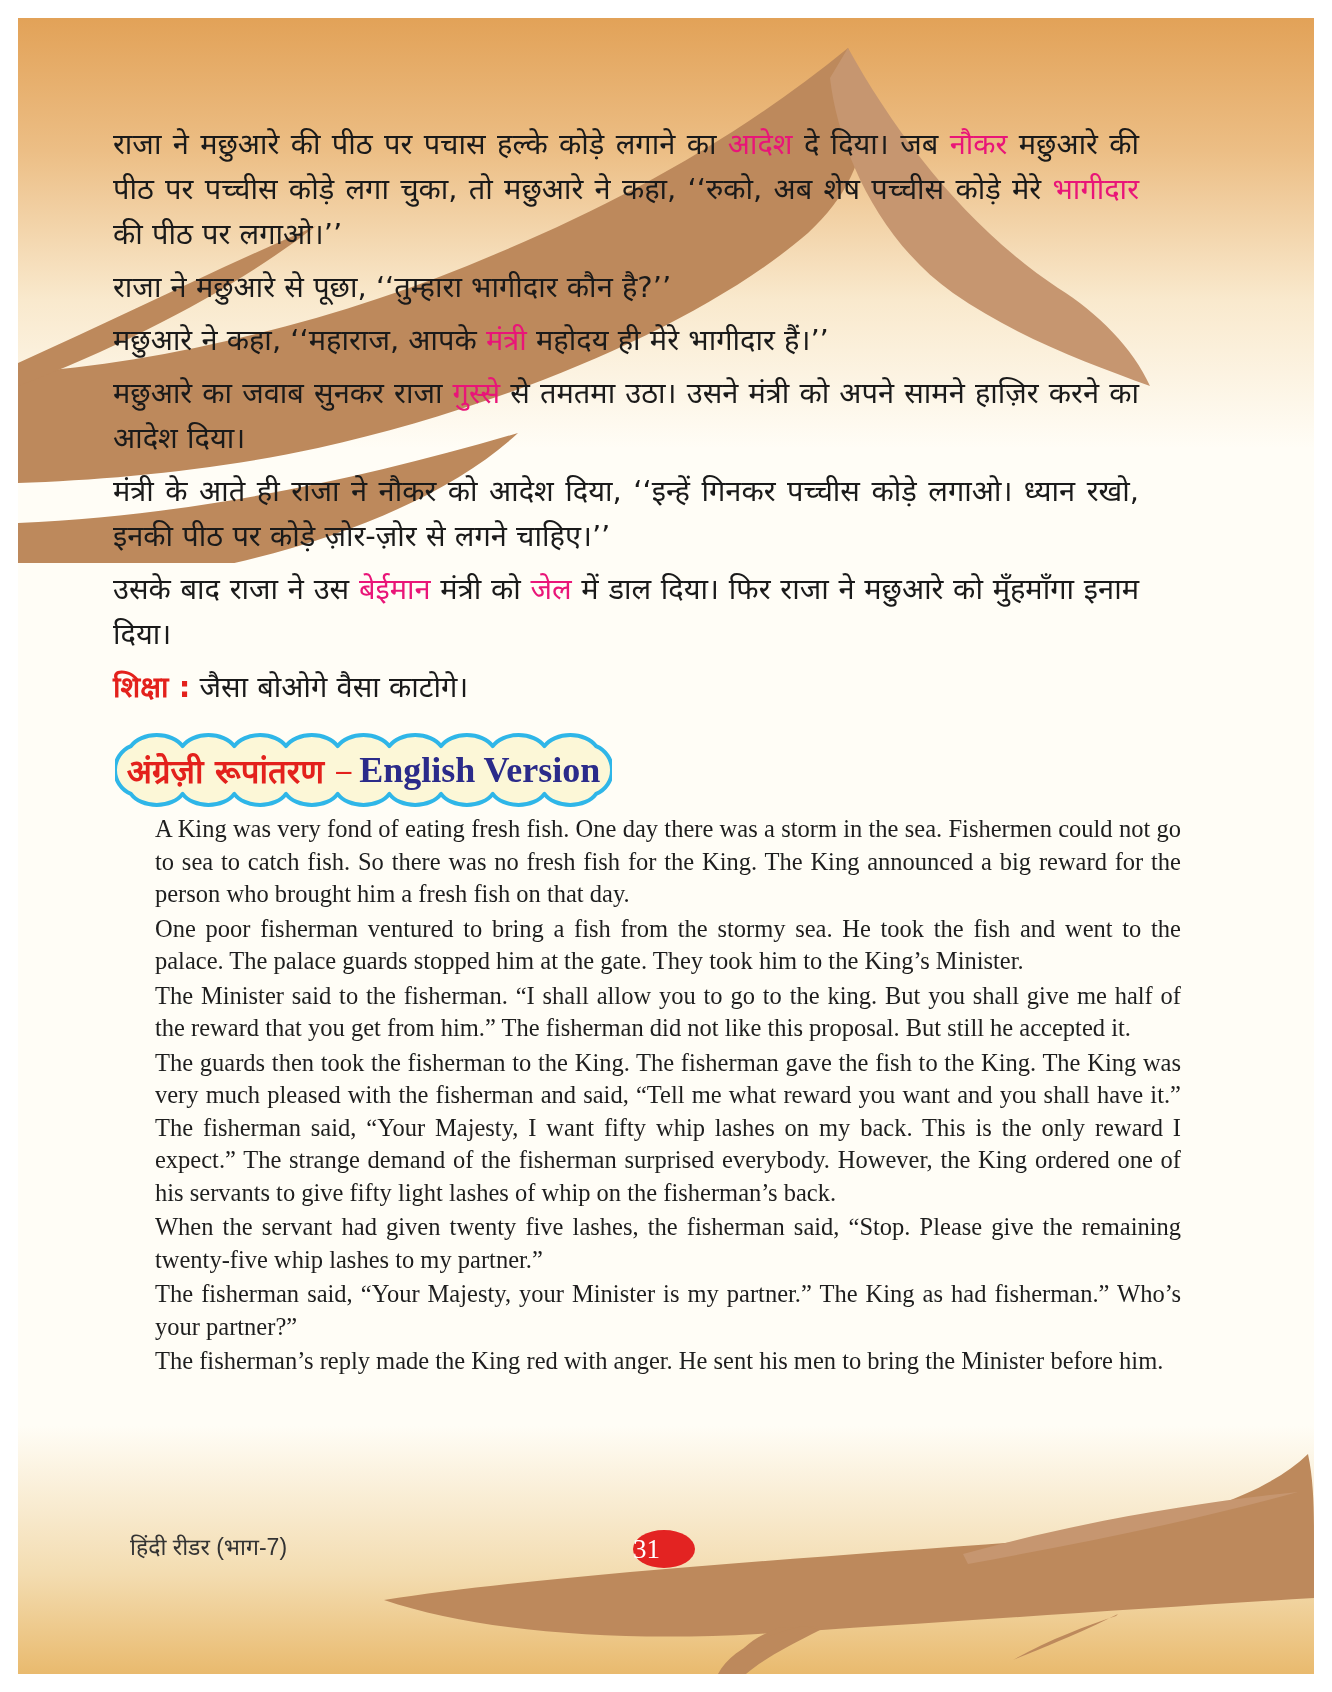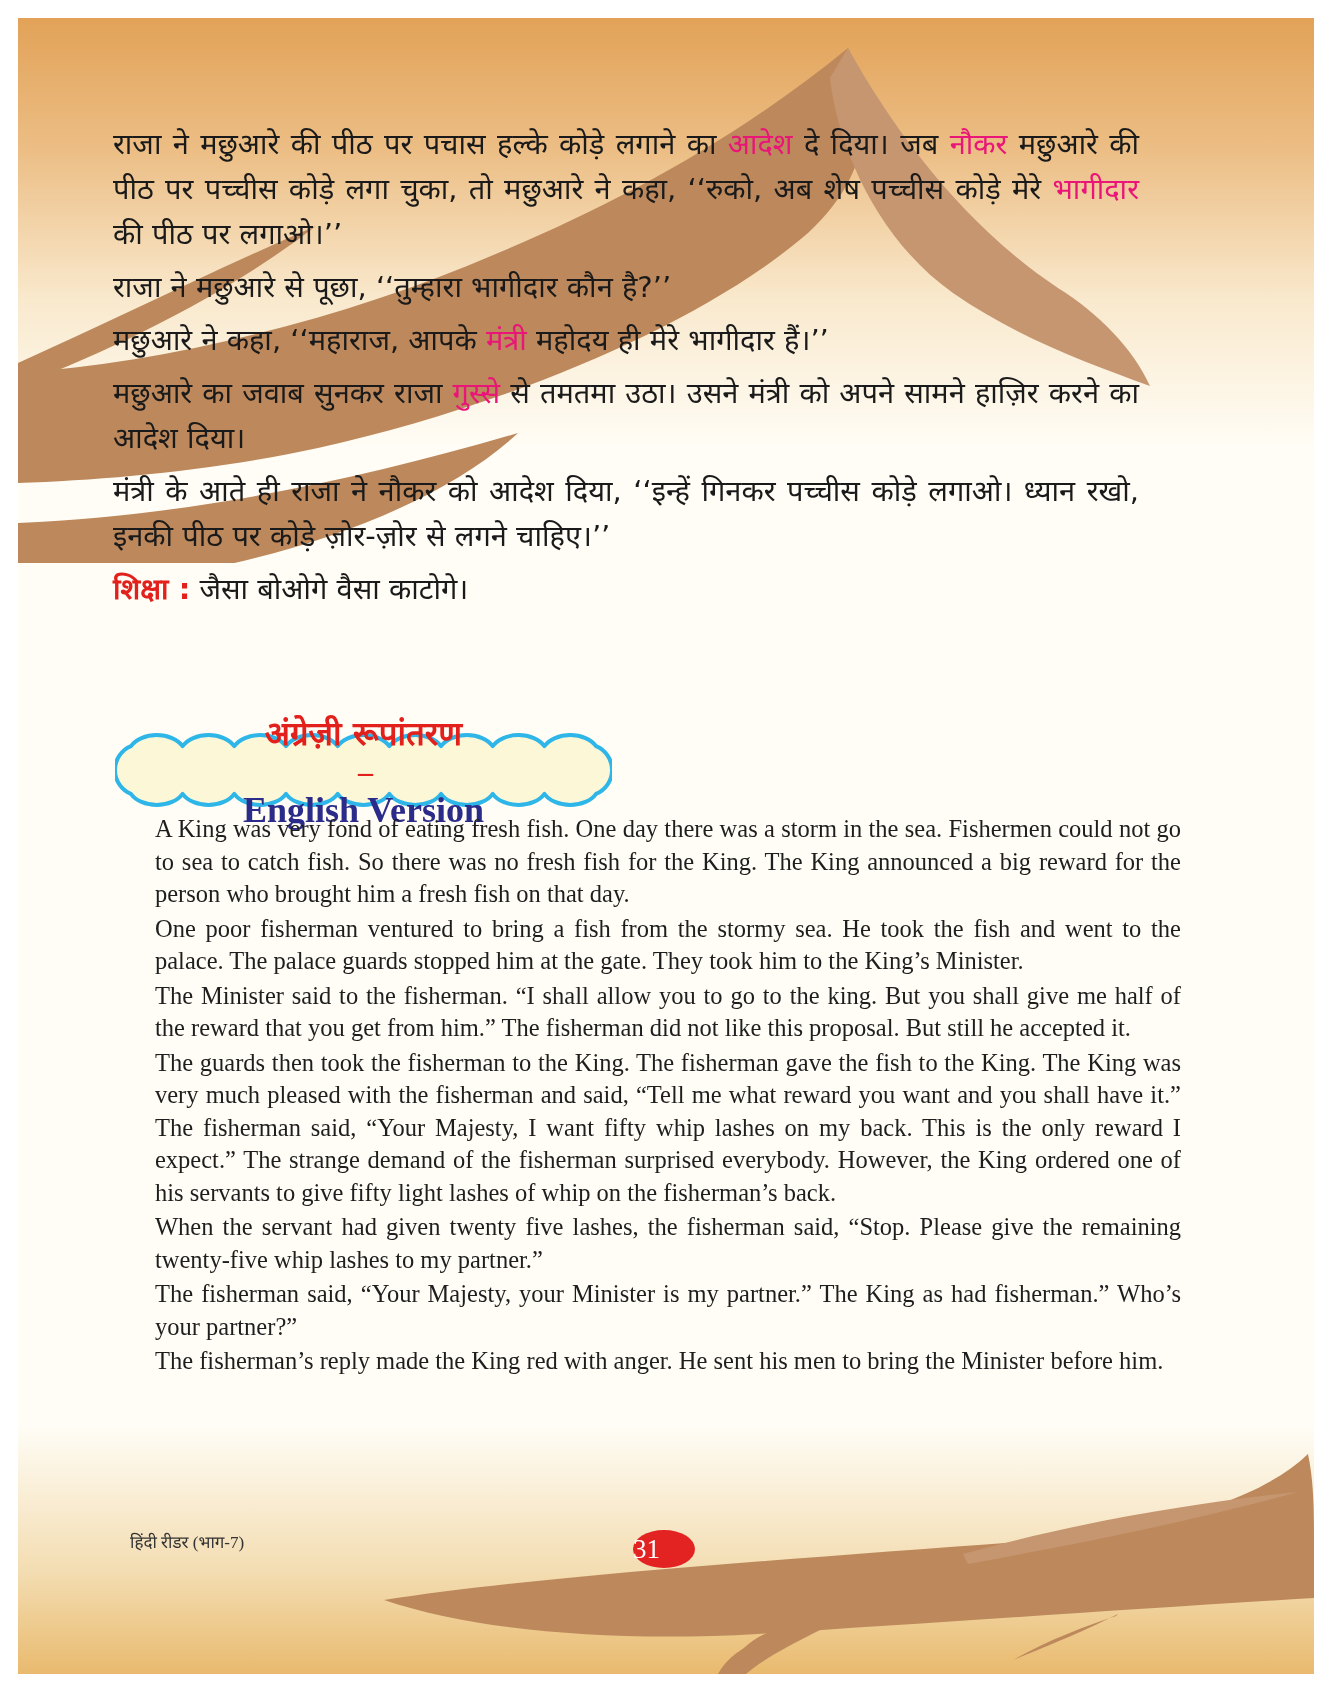--- a/index.html
+++ b/index.html
@@ -45,21 +45,20 @@
 
   
   .bubble{
     position:absolute;left:97px;top:714px;width:497px;height:76px;
   }
   .bubble svg{position:absolute;left:0;top:0;}
   .bubble .bubble-text{
     position:absolute;left:0;top:0;width:100%;height:100%;
     display:flex;align-items:center;justify-content:center;
     white-space:nowrap;
-    flex-direction:column;
   }
   .bubble-hindi{
     font-family:"DejaVu Sans", sans-serif;
     font-size:33px;font-weight:bold;color:var(--red);
   }
   .bubble-sep{
     font-family:"Liberation Serif", serif;
     font-size:30px;font-weight:bold;color:var(--red);
     margin:0 8px 0 12px;
   }
@@ -74,22 +73,22 @@
     font-family:"Liberation Serif", serif;
     font-size:24.5px;line-height:32.5px;color:#1e1e1e;
     text-align:justify;
     margin-left:42px;
   }
   .english-block p{margin:0 0 2px 0;}
 
   
   .footer-book{
     position:absolute;left:112px;top:1512px;
-    font-family:Liberation Serif, serif;
-    font-size:17px;color:#333333;
+    font-family:Liberation Sans, sans-serif;
+    font-size:23px;color:#333333;
   }
   .page-oval{
     position:absolute;left:615px;top:1512px;width:62px;height:38px;
     background:#e32322;border-radius:50%;
     display:flex;align-items:center;justify-content:flex-start;
     font-family:"Liberation Serif", serif;
     font-size:27px;color:#ffffff;
   }
 </style>
 </head>
@@ -115,20 +114,21 @@
       <path fill="var(--swoosh-light)" d="M945,162 C1060,130 1180,110 1280,100 C1180,128 1060,152 950,172 Z"></path>
       <path fill="var(--swoosh)" d="M1100,222 C1060,242 1020,258 995,268 C1030,248 1068,234 1098,224 Z"></path>
     </svg>
 
     <div class="hindi-block">
       <p><span>राजा ने मछुआरे की पीठ पर पचास हल्के कोड़े लगाने का </span><span class="run-pink">आदेश</span><span> दे दिया। जब </span><span class="run-pink">नौकर</span><span> मछुआरे की पीठ पर पच्चीस कोड़े लगा चुका, तो मछुआरे ने कहा, ‘‘रुको, अब शेष पच्चीस कोड़े मेरे </span><span class="run-pink">भागीदार</span><span> की पीठ पर लगाओ।’’</span></p>
       <p><span>राजा ने मछुआरे से पूछा, ‘‘तुम्हारा भागीदार कौन है?’’</span></p>
       <p><span>मछुआरे ने कहा, ‘‘महाराज, आपके </span><span class="run-pink">मंत्री</span><span> महोदय ही मेरे भागीदार हैं।’’</span></p>
       <p><span>मछुआरे का जवाब सुनकर राजा </span><span class="run-pink">गुस्से</span><span> से तमतमा उठा। उसने मंत्री को अपने सामने हाज़िर करने का आदेश दिया।</span></p>
       <p><span>मंत्री के आते ही राजा ने नौकर को आदेश दिया, ‘‘इन्हें गिनकर पच्चीस कोड़े लगाओ। ध्यान रखो, इनकी पीठ पर कोड़े ज़ोर-ज़ोर से लगने चाहिए।’’</span></p>
+      <p><span>उसके बाद राजा ने उस </span><span class="run-pink">बेईमान</span><span> मंत्री को </span><span class="run-pink">जेल</span><span> में डाल दिया। फिर राजा ने मछुआरे को मुँहमाँगा इनाम दिया।</span></p>
       <p><span class="run-red-bold">शिक्षा :</span><span> जैसा बोओगे वैसा काटोगे।</span></p>
     </div>
 
     <div class="bubble">
       <svg width="497" height="76" viewBox="0 0 500 76" aria-hidden="true">
         <path fill="var(--bubble-fill)" stroke="var(--cyan)" stroke-width="4" stroke-linejoin="round" d="M 16 62
              A 26 26 0 0 1 16 14
              a 29 20 0 0 1 52 0 a 29 20 0 0 1 52 0 a 29 20 0 0 1 52 0
              a 29 20 0 0 1 52 0 a 29 20 0 0 1 52 0 a 29 20 0 0 1 52 0
              a 29 20 0 0 1 52 0 a 29 20 0 0 1 52 0 a 29 20 0 0 1 52 0

